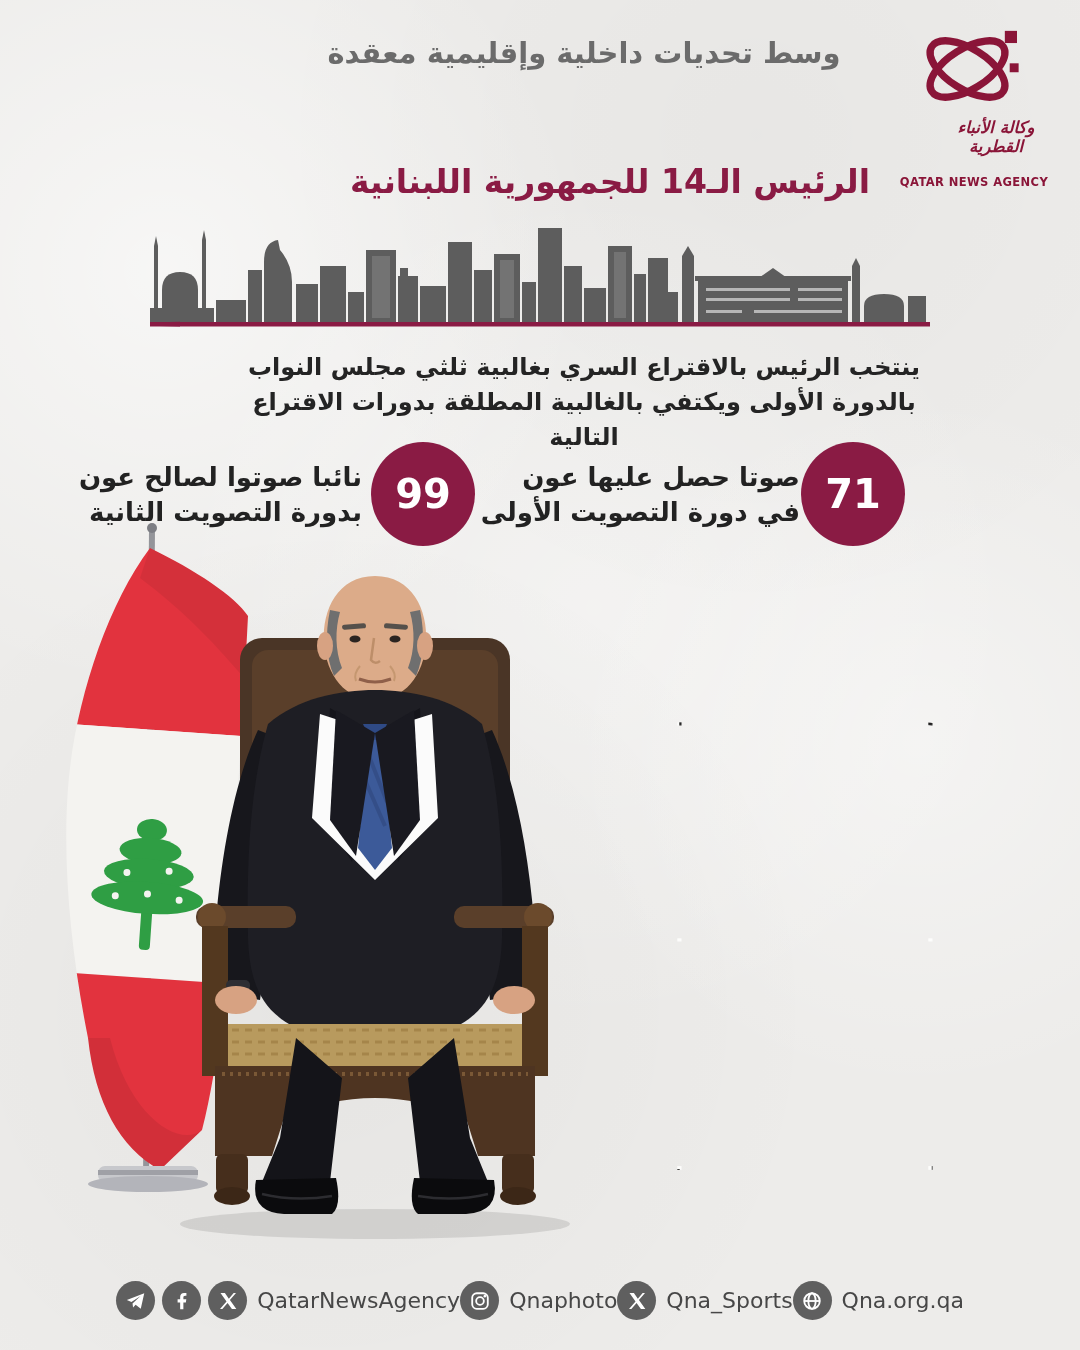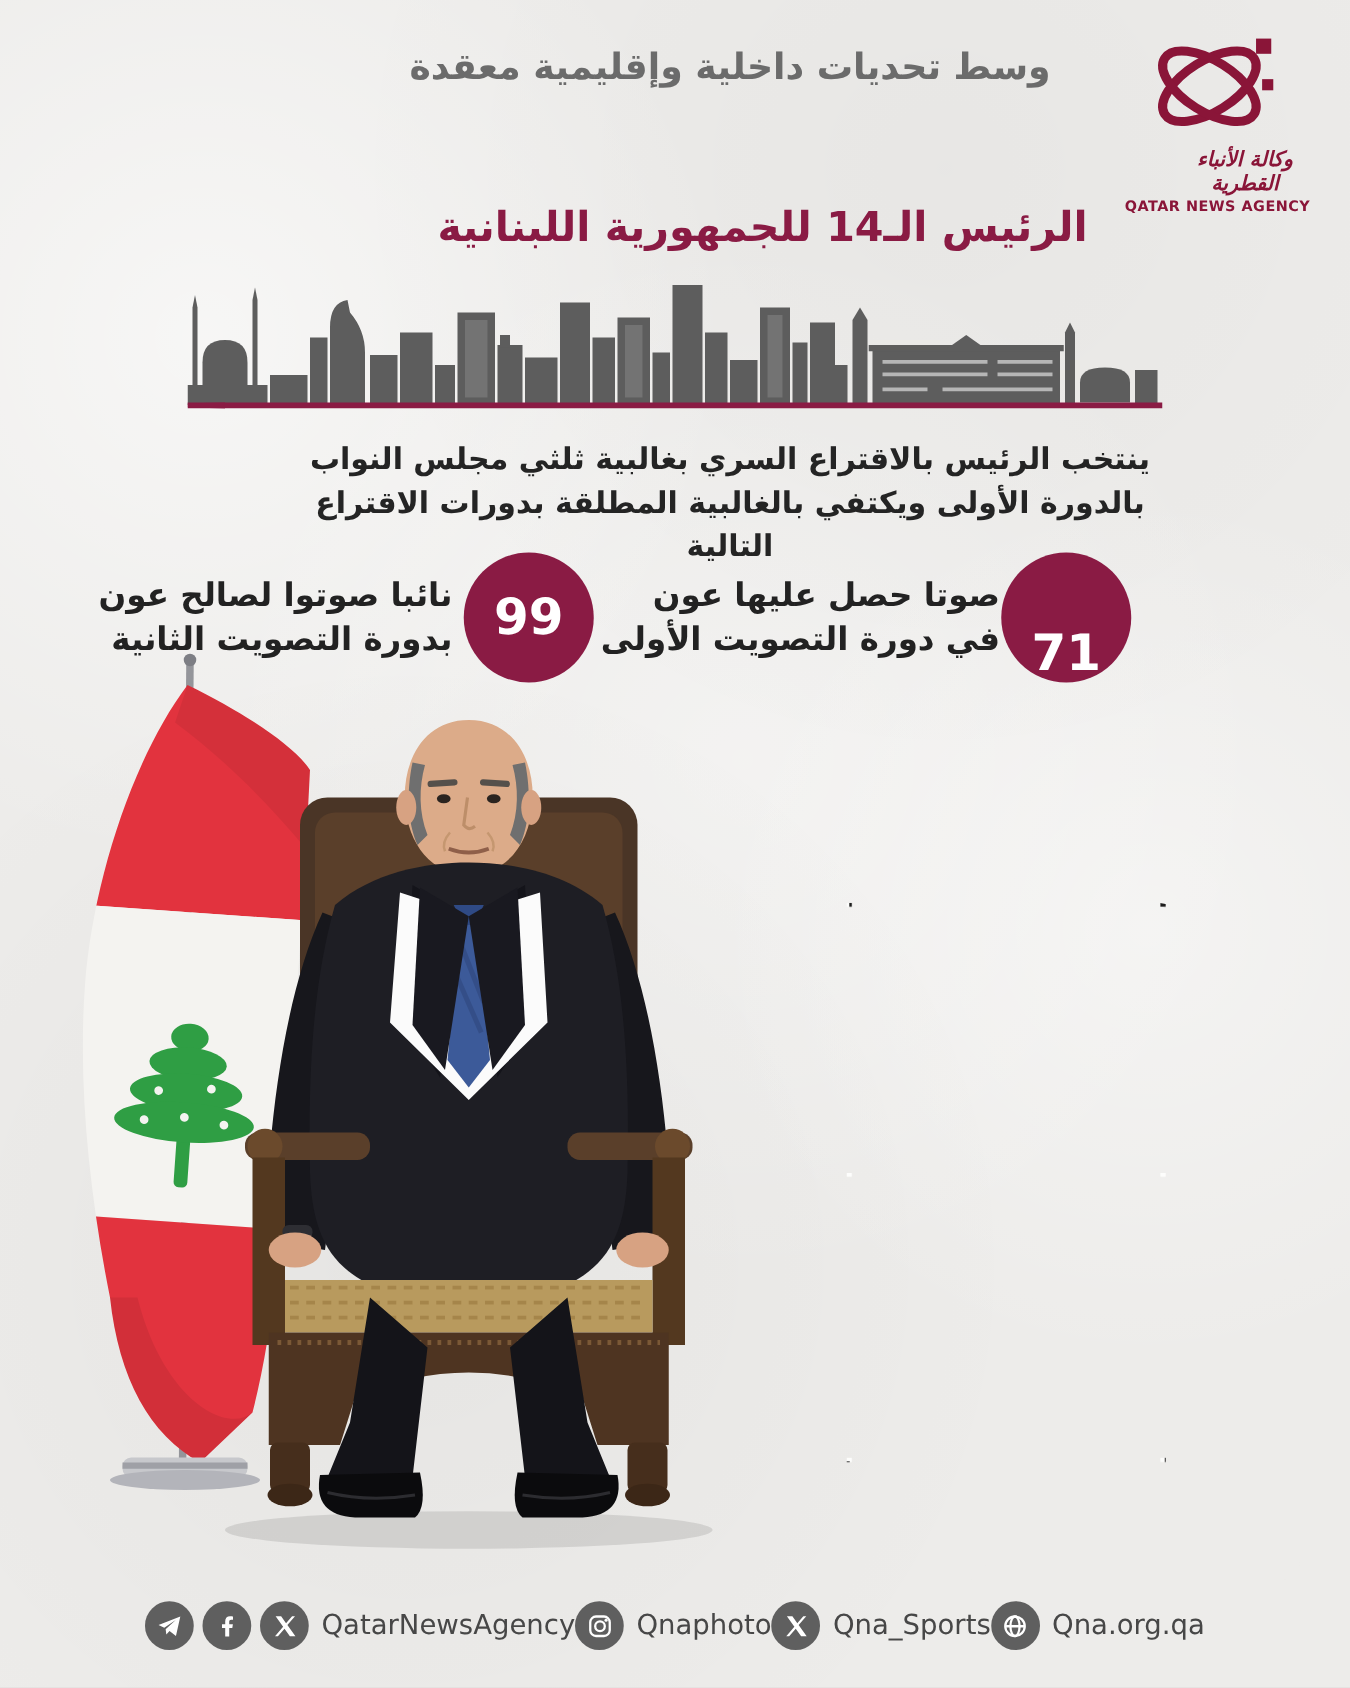--- a/index.html
+++ b/index.html
@@ -11,35 +11,35 @@
       radial-gradient(circle at 15% 20%, rgba(255,255,255,.55), transparent 30%),
       radial-gradient(circle at 70% 10%, rgba(0,0,0,.025), transparent 35%),
       radial-gradient(circle at 85% 55%, rgba(255,255,255,.4), transparent 30%),
       radial-gradient(circle at 30% 75%, rgba(0,0,0,.03), transparent 40%),
       radial-gradient(circle at 55% 45%, rgba(255,255,255,.35), transparent 45%);
   }
   .ar{direction:rtl;padding-left:44px;}
   
   .logo{position:absolute;top:26px;right:26px;width:160px;text-align:center;}
   .logo .ar-name{color:#8A1538;font-weight:bold;font-size:16.5px;margin-top:2px;font-style:italic;}
-  .logo .en-name{color:#8A1538;font-weight:bold;font-size:11.5px;letter-spacing:.4px;margin-top:2px;}
+  .logo .en-name{color:#8A1538;font-weight:bold;font-size:11.5px;letter-spacing:.4px;margin-top:19px;}
   .tagline{position:absolute;top:36px;left:0;width:1080px;text-align:center;
     font-size:29px;font-weight:bold;color:#6b6b6b;}
   .main-title{position:absolute;top:88px;left:0;width:1080px;text-align:center;
     font-size:50px;font-weight:bold;color:#8A1B44;}
   .sub-title{position:absolute;top:162px;left:0;width:1080px;text-align:center;
     font-size:33px;font-weight:bold;color:#8A1B44;margin-left:26px;}
   .skyline{position:absolute;top:222px;left:150px;width:780px;height:108px;}
   .intro{position:absolute;top:350px;left:190px;width:700px;text-align:center;
     font-size:24px;font-weight:bold;color:#242424;line-height:1.45;}
   
   .stat-circle{position:absolute;width:104px;height:104px;border-radius:50%;
     background:#8A1B44;display:flex;align-items:center;justify-content:center;
     color:#fff;font-size:40px;font-weight:bold;}
-  .stat-circle.c71{left:801px;top:442px;align-items:flex-end;}
+  .stat-circle.c71{left:801px;top:442px;}
   .stat-circle.c99{left:371px;top:442px;}
   .stat-label{position:absolute;font-size:26px;font-weight:bold;color:#222;
     line-height:1.35;text-align:right;}
   .stat-label.l71{right:280px;top:460px;width:330px;}
   .stat-label.l99{right:718px;top:460px;width:330px;}
   
   .tasks-title{position:absolute;top:572px;right:45px;width:600px;text-align:right;
     font-size:30px;font-weight:bold;color:#8A1B44;}
   .cards{position:absolute;top:640px;right:40px;width:470px;direction:rtl;
     display:grid;grid-template-columns:219px 219px;column-gap:32px;

